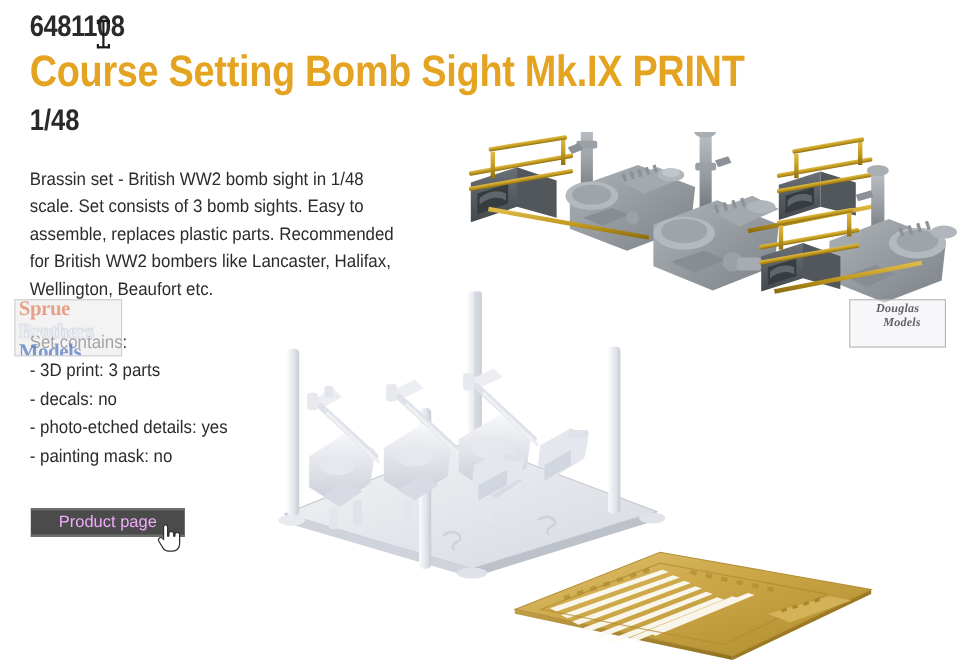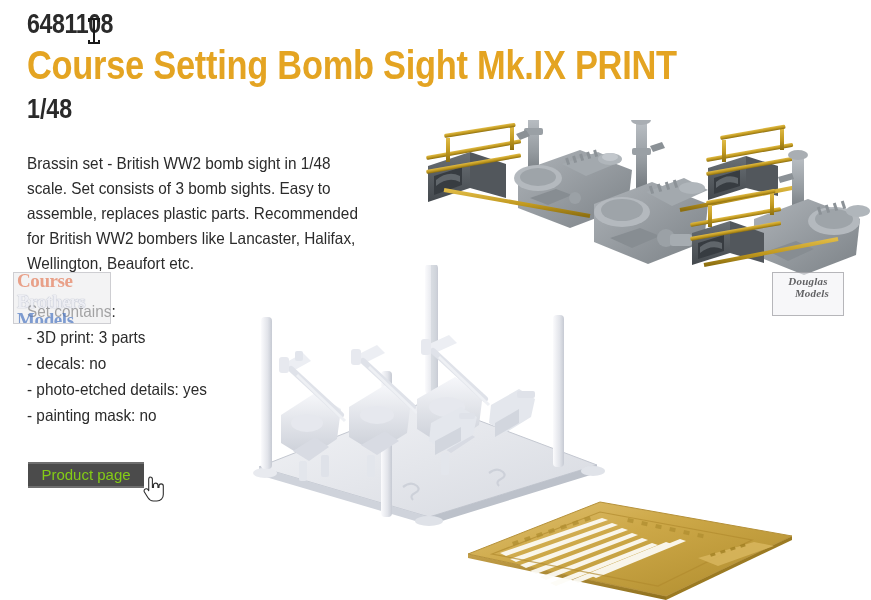--- a/index.html
+++ b/index.html
@@ -87,27 +87,27 @@
     margin: 0;
     padding: 0;
   }
   .contains-block li { white-space: nowrap; }
 
   
   .product-btn {
     position: absolute;
     left: 28px;
     top: 462px;
-    width: 116px;
+    width: 140px;
     height: 26px;
     background: #4b4b4b;
     border: none;
     border-top: 2px solid #6f6f6f;
     border-bottom: 2px solid #6f6f6f;
-    color: #84cc16;
+    color: #f0abfc;
     font-family: "Liberation Sans Narrow", "Liberation Sans", sans-serif;
     font-size: 15px;
     line-height: 22px;
     text-align: center;
     cursor: pointer;
     z-index: 60;
     box-sizing: border-box;
     padding: 0;
   }
 
@@ -154,21 +154,21 @@
   }
   .wm-l1 { font-size: 19px; color: rgba(226,108,70,0.62); margin-top: -1px; }
   .wm-l2 { font-size: 19px; color: rgba(245,245,248,0.92); margin-top: 4px;
            text-shadow: 0 0 1px rgba(40,60,110,0.55); }
   .wm-l3 { font-size: 19px; color: rgba(64,110,190,0.66); margin-top: 0px; }
 
   .wm-douglas {
     position: absolute;
     left: 772px;
     top: 272px;
-    width: 72px;
+    width: 88px;
     height: 44px;
     z-index: 55;
     background: rgba(242,242,244,0.58);
     border: 1px solid rgba(130,130,135,0.55);
     box-sizing: border-box;
     pointer-events: none;
     overflow: hidden;
     padding-top: 2px;
   }
   .wm-douglas div {
@@ -468,21 +468,21 @@
         <li>- decals: no</li>
         <li>- photo-etched details: yes</li>
         <li>- painting mask: no</li>
       </ul>
     </div>
   </div>
 
   <button class="product-btn">Product page</button>
 
   <div class="wm-sprue">
-    <div class="wm-l1">Course</div>
+    <div class="wm-l1">Sprue</div>
     <div class="wm-l2">Brothers</div>
     <div class="wm-l3">Models</div>
   </div>
 
   <div class="wm-douglas">
     <div class="wm-d1">Douglas</div>
     <div class="wm-d2">Models</div>
     <div class="wm-d3">Distributors</div>
   </div>
 

